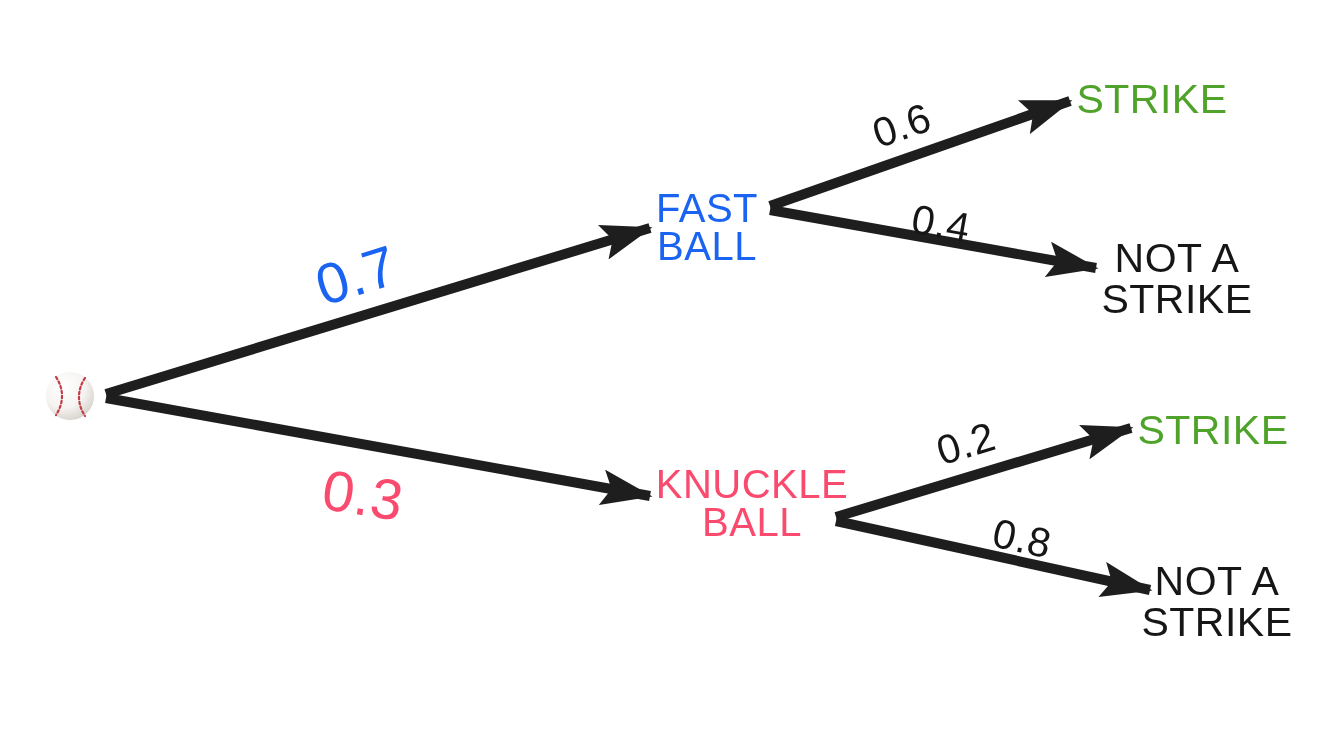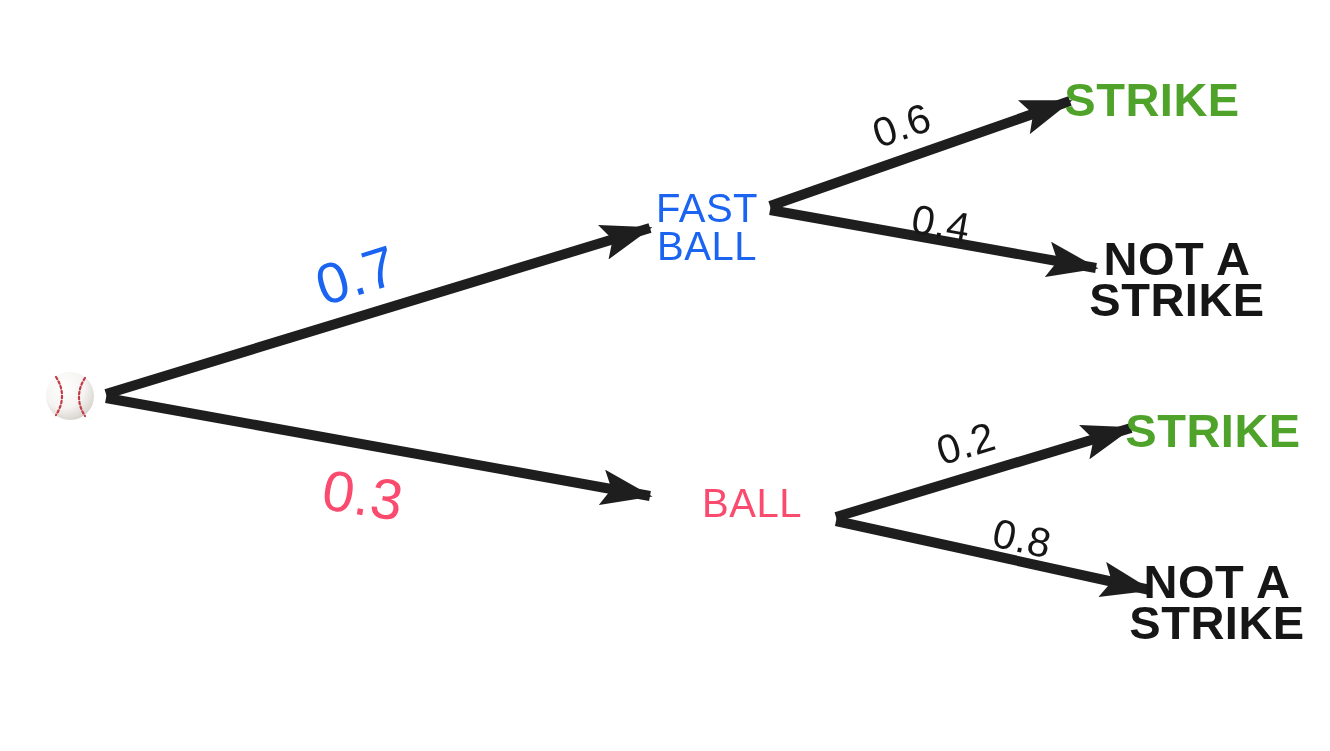--- a/index.html
+++ b/index.html
@@ -15,21 +15,21 @@
     position:absolute;
     left:var(--x);top:var(--y);
     transform:translate(-50%,-50%) rotate(var(--r,0deg));
     white-space:nowrap;
     text-align:center;
     color:#161616;
     letter-spacing:0.5px;
   }
   .ln{display:block;}
   .node{font-size:40px;line-height:38px;font-weight:400;}
-  .outcome{font-size:47px;line-height:41px;font-weight:700;}
+  .outcome{font-size:41px;line-height:41px;font-weight:400;}
   .prob-lg{font-size:57px;font-weight:400;}
   .prob-sm{font-size:41px;font-weight:400;}
   .c-blue{color:#1b64f2;}
   .c-pink{color:#fa4a6e;}
   .c-green{color:#4fa32a;}
   .c-black{color:#161616;}
 </style>
 </head>
 <body>
 
@@ -65,20 +65,21 @@
   </svg>
 
   <div class="lbl prob-lg c-blue" style="--x:356px;--y:275px;--r:-17deg">0.7</div>
   <div class="lbl prob-lg c-pink" style="--x:363px;--y:495px;--r:9deg">0.3</div>
 
   <div class="lbl node c-blue" style="--x:707px;--y:227px">
     <span class="ln">FAST</span>
     <span class="ln">BALL</span>
   </div>
   <div class="lbl node c-pink" style="--x:752px;--y:503px">
+    <span class="ln">KNUCKLE</span>
     <span class="ln">BALL</span>
   </div>
 
   <div class="lbl prob-sm c-black" style="--x:902px;--y:126px;--r:-19deg">0.6</div>
   <div class="lbl prob-sm c-black" style="--x:941px;--y:224px;--r:10deg">0.4</div>
 
   <div class="lbl prob-sm c-black" style="--x:966px;--y:444px;--r:-17deg">0.2</div>
   <div class="lbl prob-sm c-black" style="--x:1022px;--y:539px;--r:12deg">0.8</div>
 
   <div class="lbl outcome c-green" style="--x:1152px;--y:99px">

